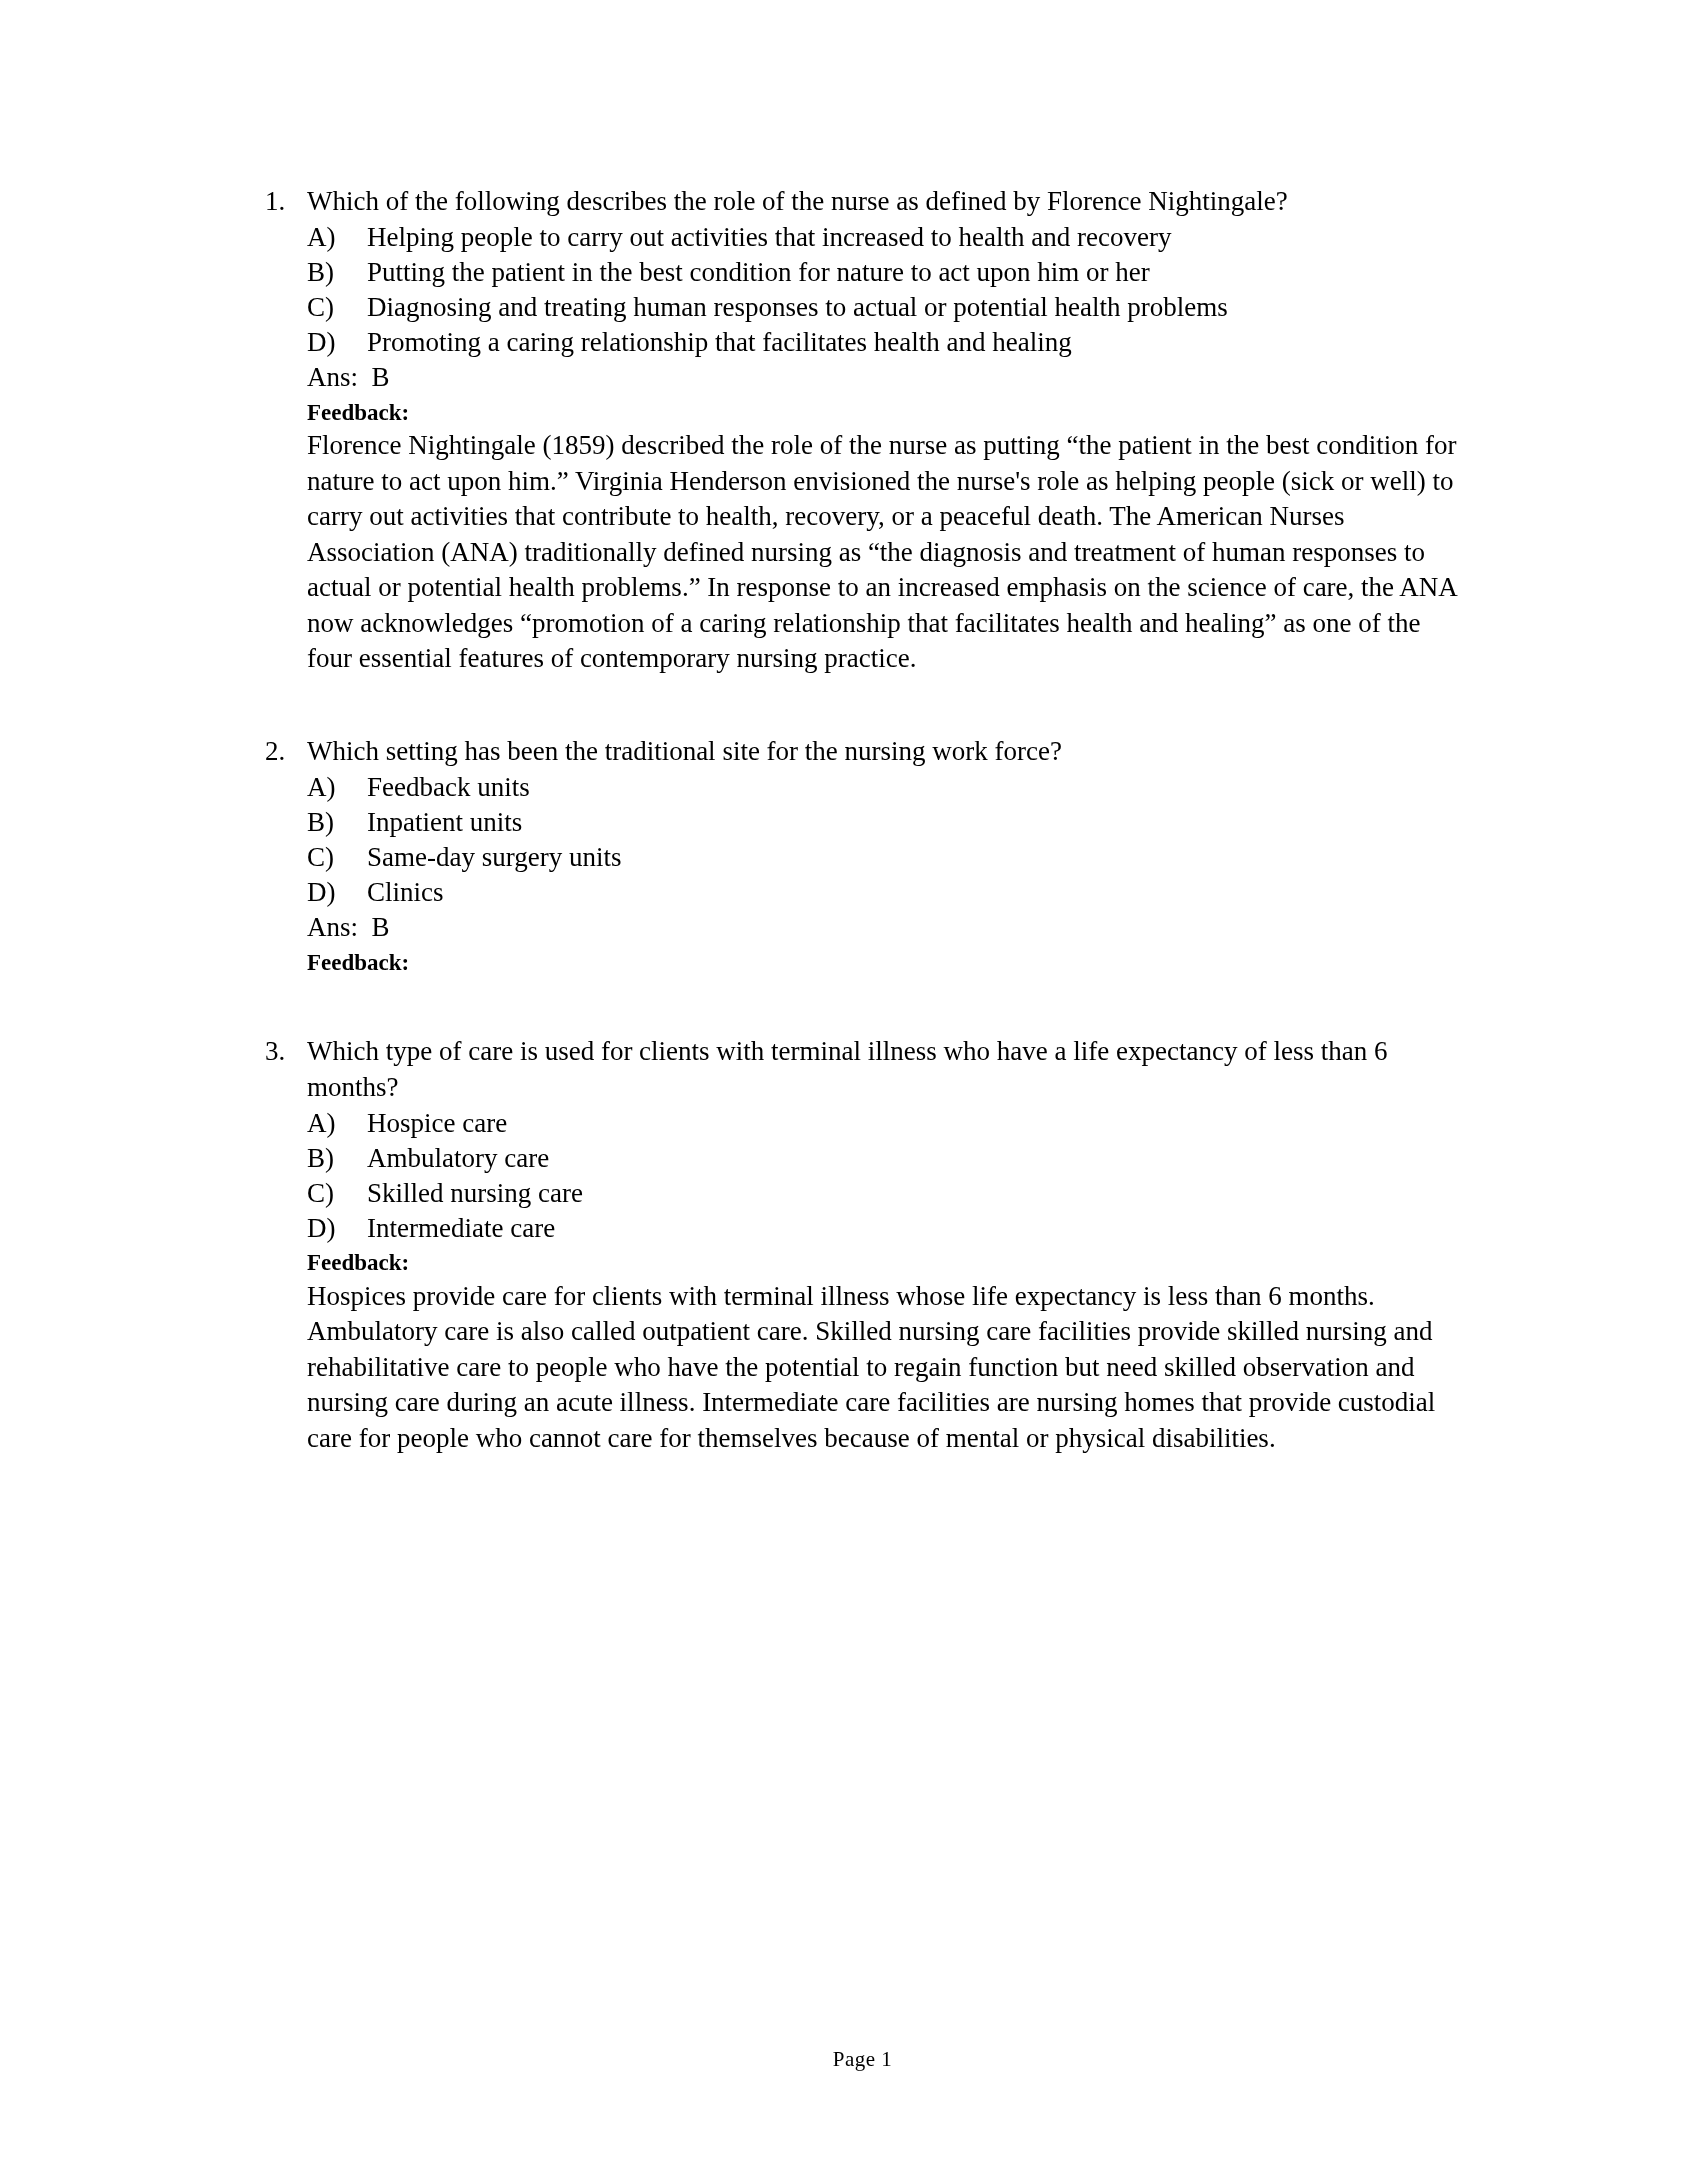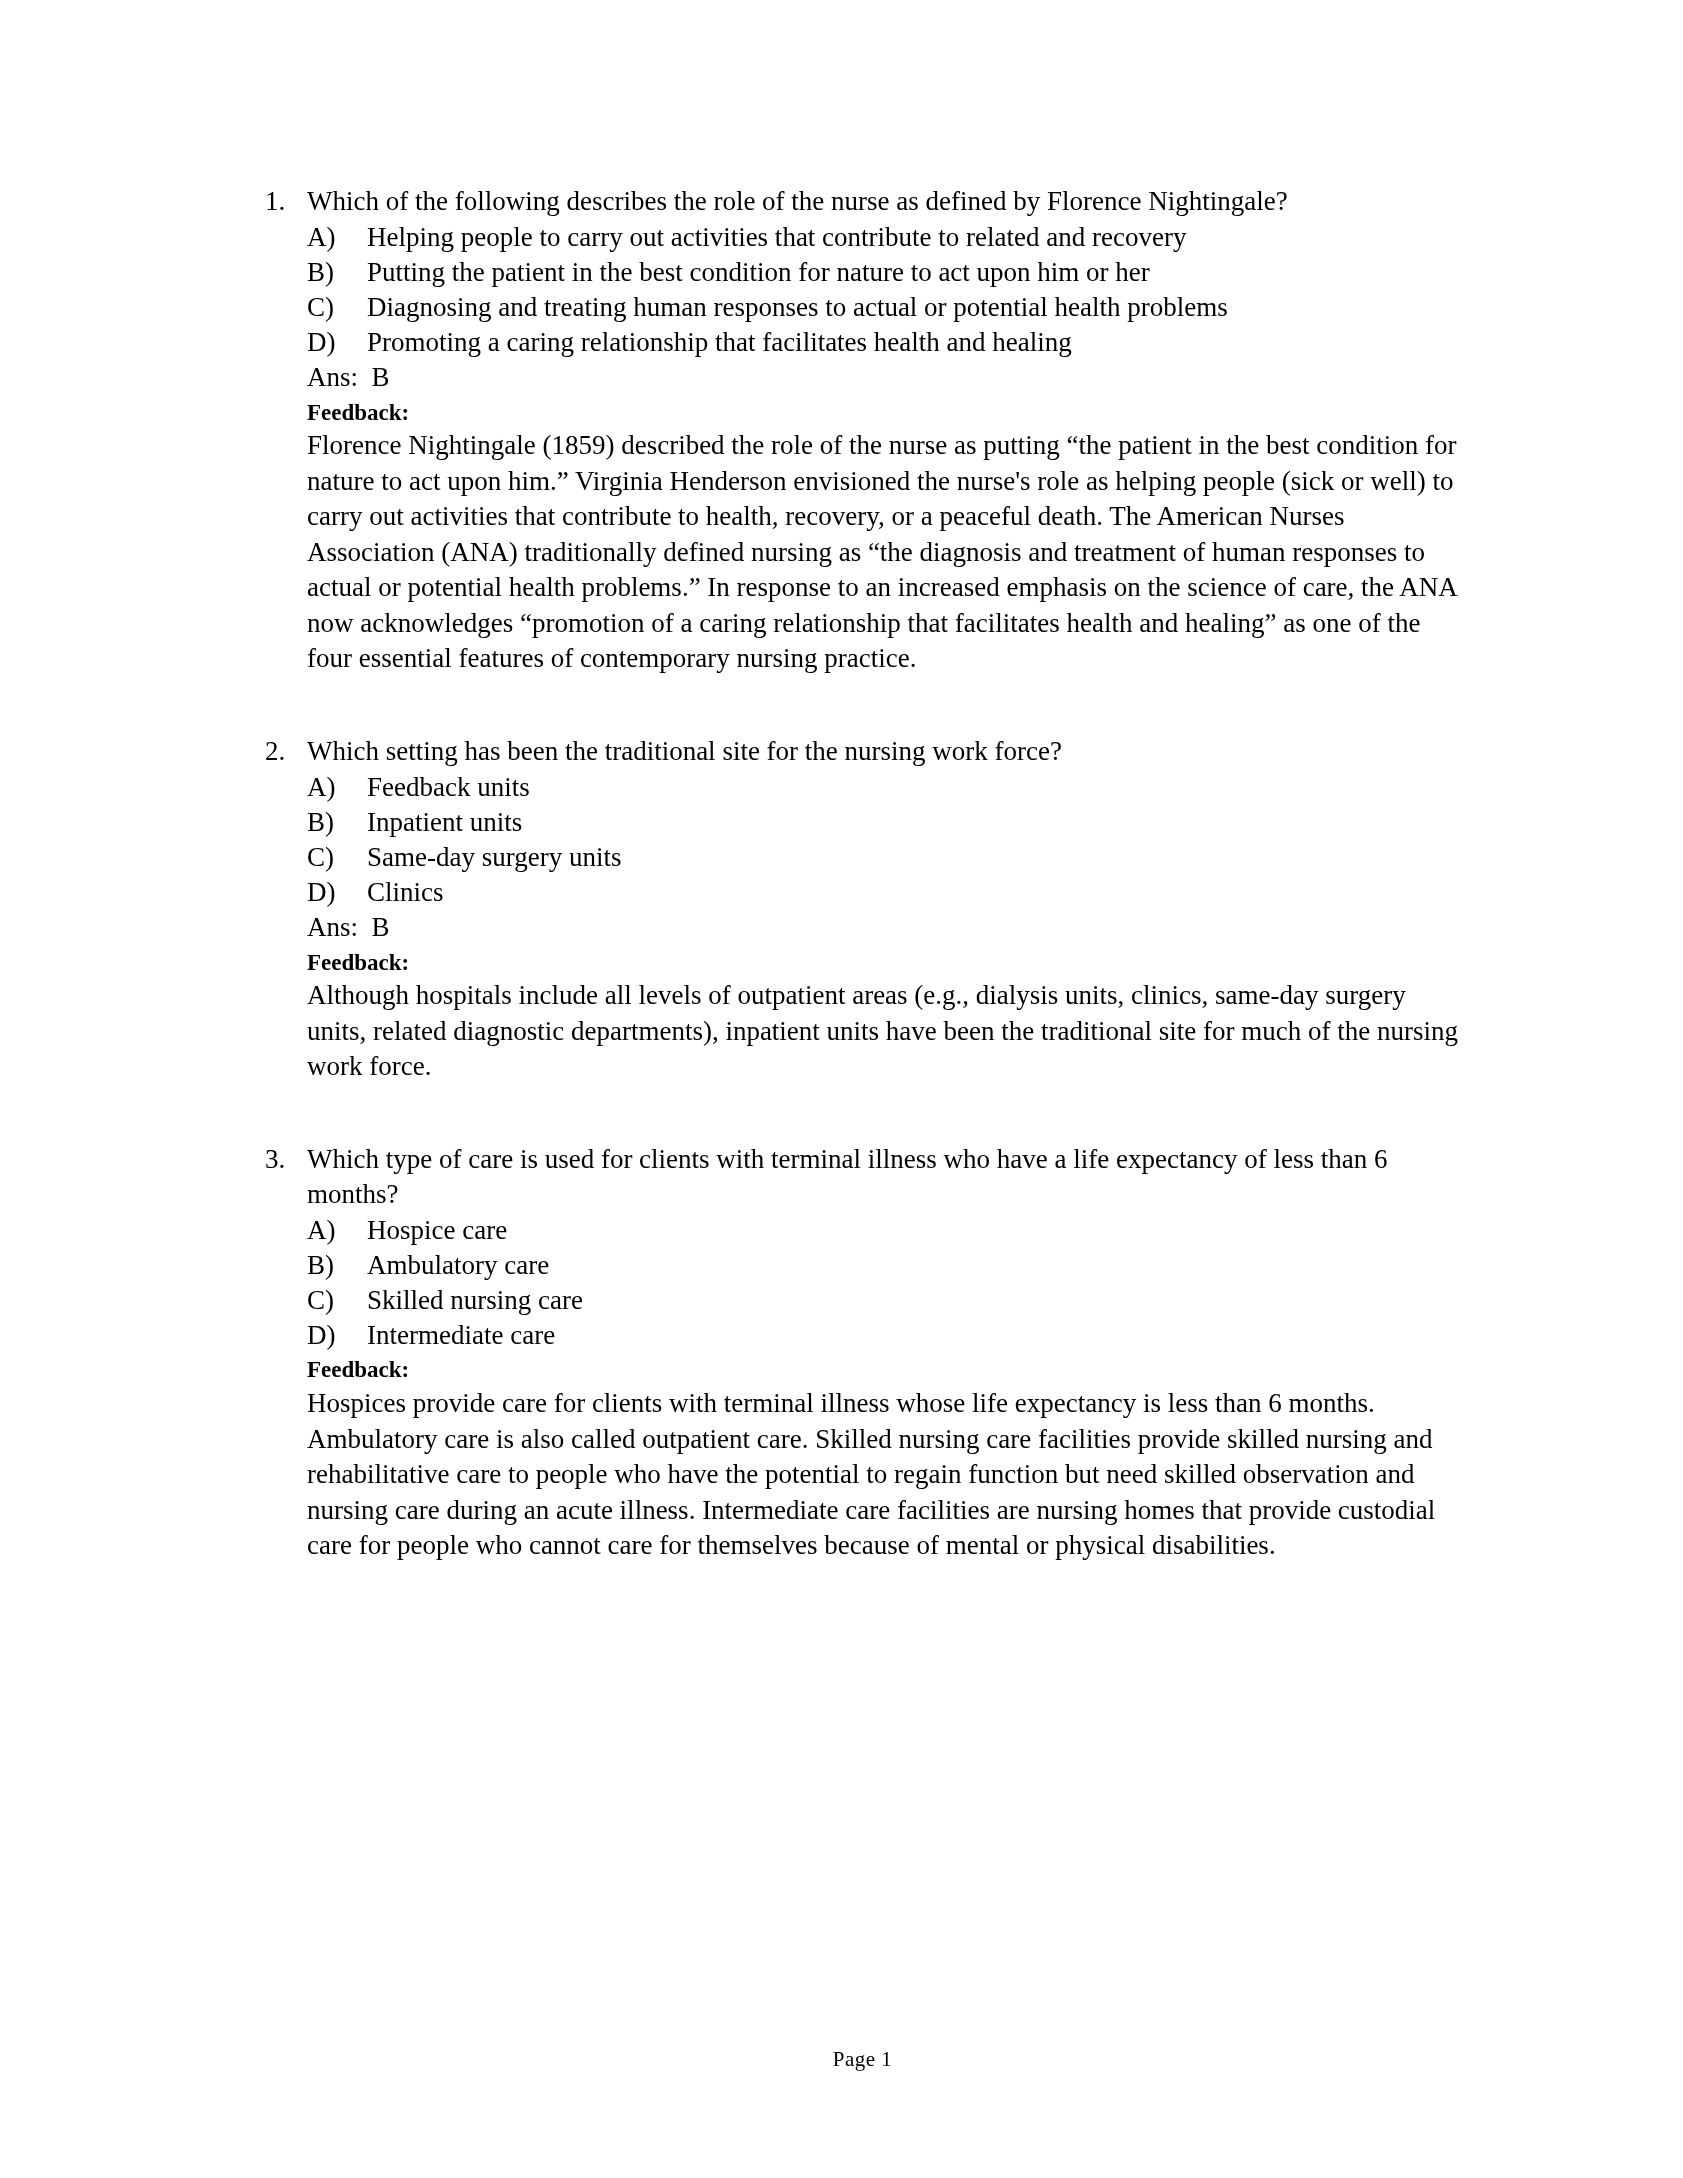--- a/index.html
+++ b/index.html
@@ -119,21 +119,21 @@
   <div class="content">
 
     <div class="question-block">
       <div class="question-line">
         <span class="question-number">1.</span>
         <span class="question-text">Which of the following describes the role of the nurse as defined by Florence Nightingale?</span>
       </div>
       <div class="options">
         <div class="option-row">
           <span class="option-letter">A)</span>
-          <span class="option-text">Helping people to carry out activities that contribute to related and recovery</span>
+          <span class="option-text">Helping people to carry out activities that increased to health and recovery</span>
         </div>
         <div class="option-row">
           <span class="option-letter">B)</span>
           <span class="option-text">Putting the patient in the best condition for nature to act upon him or her</span>
         </div>
         <div class="option-row">
           <span class="option-letter">C)</span>
           <span class="option-text">Diagnosing and treating human responses to actual or potential health problems</span>
         </div>
         <div class="option-row">
@@ -164,21 +164,20 @@
           <span class="option-letter">C)</span>
           <span class="option-text">Same-day surgery units</span>
         </div>
         <div class="option-row">
           <span class="option-letter">D)</span>
           <span class="option-text">Clinics</span>
         </div>
       </div>
       <div class="answer-line">Ans:  B</div>
       <div class="feedback-label">Feedback:</div>
-      <div class="feedback-text">Although hospitals include all levels of outpatient areas (e.g., dialysis units, clinics, same-day surgery units, related diagnostic departments), inpatient units have been the traditional site for much of the nursing work force.</div>
     </div>
 
     <div class="question-block">
       <div class="question-line">
         <span class="question-number">3.</span>
         <span class="question-text">Which type of care is used for clients with terminal illness who have a life expectancy of less than 6 months?</span>
       </div>
       <div class="options">
         <div class="option-row">
           <span class="option-letter">A)</span>

